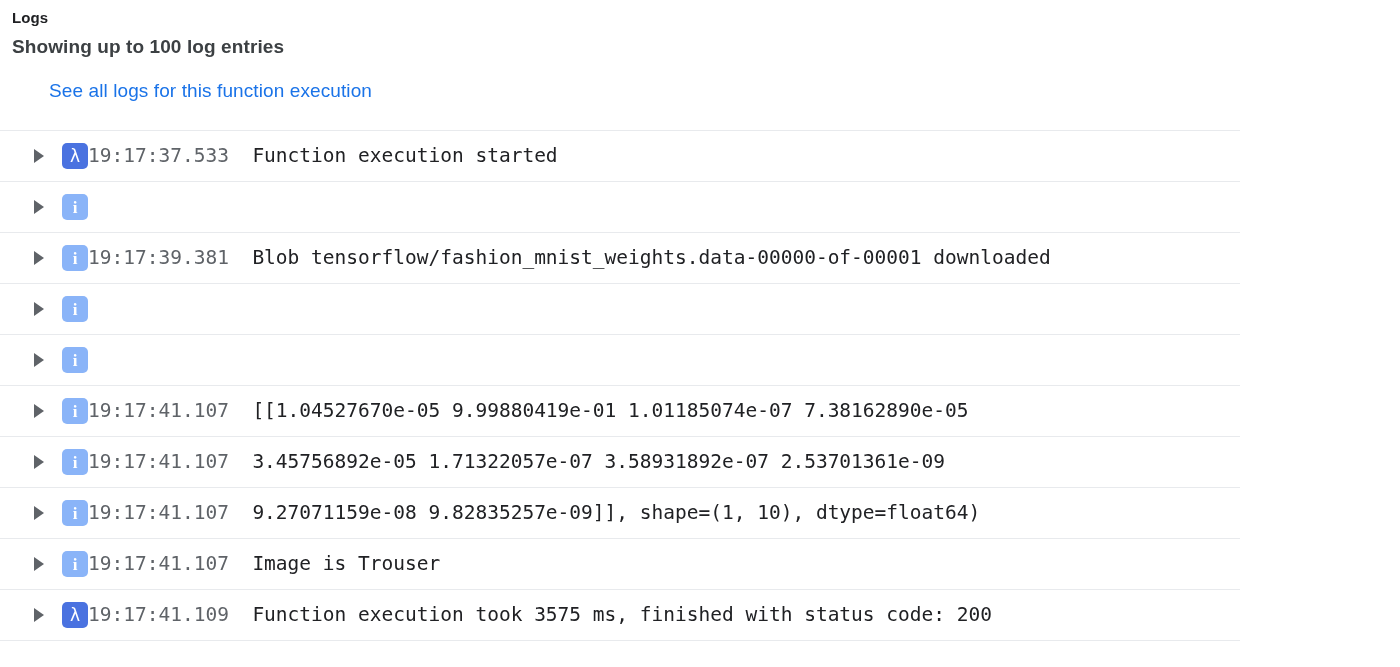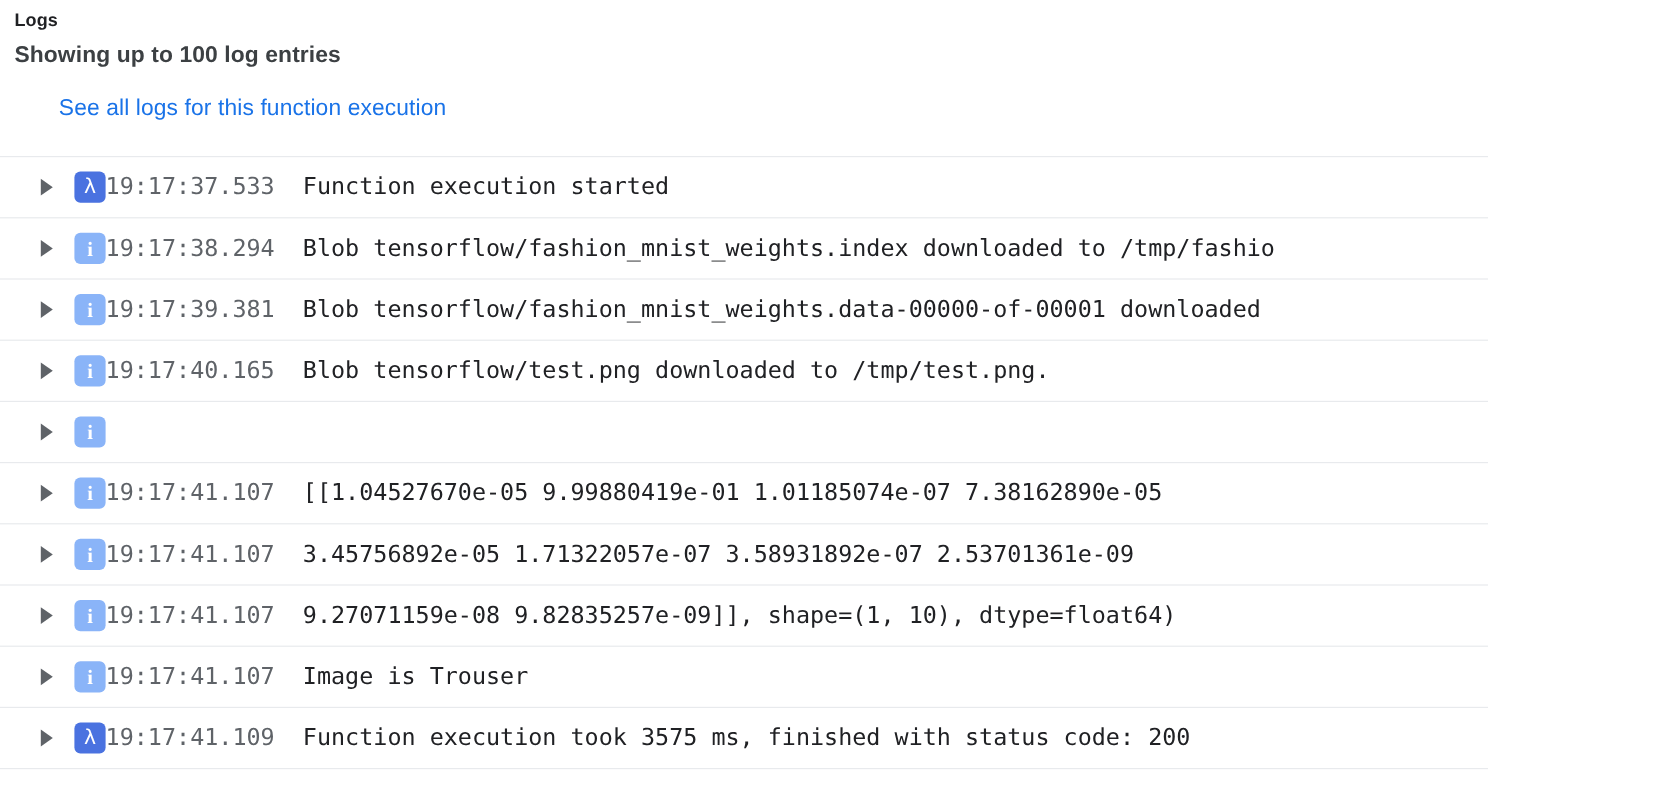--- a/index.html
+++ b/index.html
@@ -152,39 +152,37 @@
         </div>
         <div class="log-text"><span class="timestamp">19:17:37.533</span><span>  </span><span class="message">Function execution started</span></div>
       </div>
       <div class="log-row">
         <div class="expander">
           <div class="caret"></div>
         </div>
         <div class="sev-icon info">
           <span class="glyph-i">i</span>
         </div>
-        <div class="log-text"><span class="timestamp">19:17:38.294</span><span>  </span><span class="message">Blob tensorflow/fashion_mnist_weights.index downloaded to /tmp/fashio</span></div>
       </div>
       <div class="log-row">
         <div class="expander">
           <div class="caret"></div>
         </div>
         <div class="sev-icon info">
           <span class="glyph-i">i</span>
         </div>
         <div class="log-text"><span class="timestamp">19:17:39.381</span><span>  </span><span class="message">Blob tensorflow/fashion_mnist_weights.data-00000-of-00001 downloaded</span></div>
       </div>
       <div class="log-row">
         <div class="expander">
           <div class="caret"></div>
         </div>
         <div class="sev-icon info">
           <span class="glyph-i">i</span>
         </div>
-        <div class="log-text"><span class="timestamp">19:17:40.165</span><span>  </span><span class="message">Blob tensorflow/test.png downloaded to /tmp/test.png.</span></div>
       </div>
       <div class="log-row">
         <div class="expander">
           <div class="caret"></div>
         </div>
         <div class="sev-icon info">
           <span class="glyph-i">i</span>
         </div>
       </div>
       <div class="log-row">

